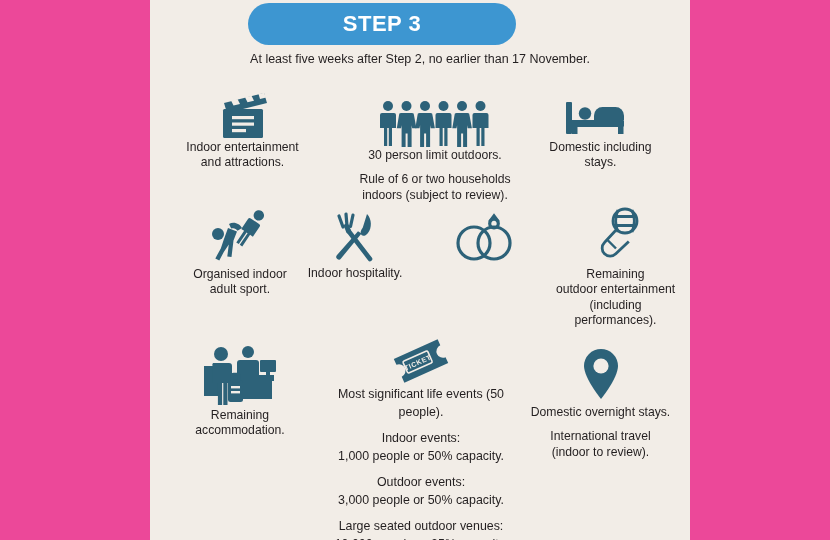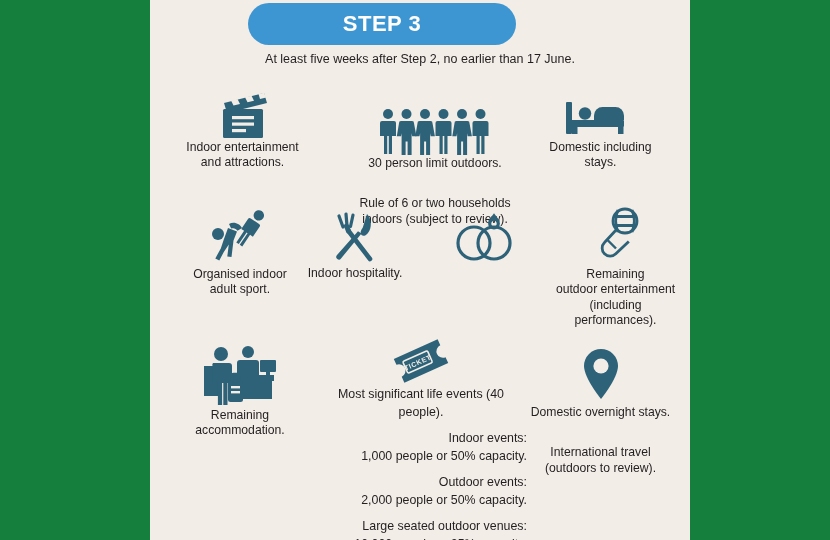--- a/index.html
+++ b/index.html
@@ -13,21 +13,21 @@
     position: relative;
     overflow: hidden;
     font-family: "Liberation Sans", sans-serif;
   }
 
   #page {
     position: absolute;
     left: 0; top: 0;
     width: 830px;
     height: 540px;
-    background: #15803d;
+    background: #ec4899;
   }
 
   
   .card {
     position: absolute;
     left: 150px;
     top: 0;
     width: 540px;
     height: 540px;
     background: #f2ede7;
@@ -73,45 +73,45 @@
     display: flex;
     align-items: flex-end;
     justify-content: center;
   }
   .txt {
     font-size: 12.2px;
     line-height: 1.26;
     color: #231f20;
     white-space: pre-line;
   }
-  .txt + .txt { margin-top: 25px; }
+  .txt + .txt { margin-top: 9px; }
 
   .big-txt {
     font-size: 12.4px;
     line-height: 1.45;
     color: #231f20;
     white-space: pre-line;
     text-align: center;
   }
-  .big-txt + .big-txt { margin-top: 8px; text-align: right; }
+  .big-txt + .big-txt { margin-top: 8px; }
 
   svg { display: block; }
 </style>
 </head>
 <body>
 
 <div id="page">
 
   <div class="card"></div>
 
   <div class="banner">
     <span class="banner-label">STEP 3</span>
   </div>
 
-  <div class="subtitle">At least five weeks after Step 2, no earlier than 17 June.</div>
+  <div class="subtitle">At least five weeks after Step 2, no earlier than 17 November.</div>
 
   <div class="item" style="left:165px; top:88px; width:155px;">
     <div class="icon-wrap" style="height:52px;">
       <svg width="62" height="50" viewBox="0 0 62 50">
         <g fill="#2d6279">
           <path d="M12 13 L52 3 L55 13 L15 23 Z"></path>
           <rect x="11" y="19" width="40" height="29" rx="1.5"></rect>
         </g>
         <g fill="#f2ede7">
           <path d="M19 10.5 L25.5 9 L28 14 L21.5 15.5 Z"></path>
@@ -120,21 +120,21 @@
           <rect x="20" y="26" width="22" height="3.2"></rect>
           <rect x="20" y="32.5" width="22" height="3.2"></rect>
           <rect x="20" y="39" width="14" height="3.2"></rect>
         </g>
       </svg>
     </div>
     <div class="txt">Indoor entertainment
 and attractions.</div>
   </div>
 
-  <div class="item" style="left:340px; top:104px; width:190px;">
+  <div class="item" style="left:340px; top:96px; width:190px;">
     <div class="icon-wrap" style="height:52px;">
       <svg width="112" height="48" viewBox="0 0 112 48">
         <g fill="#2d6279">
 
           <circle cx="9" cy="6" r="5"></circle>
           <path d="M3 13 h12 a2 2 0 0 1 2 2 v13 h-4 v18 h-3.2 v-18 h-1.6 v18 h-3.2 v-18 h-4 v-13 a2 2 0 0 1 2 -2 z"></path>
 
           <circle cx="27.5" cy="6" r="5"></circle>
           <path d="M22 13 h11 a2 2 0 0 1 2 2.2 l2.4 13 h-4.2 l-0.6 -3 v21.8 h-4 v-13.5 h-2 v13.5 h-4 v-21.8 l-0.6 3 h-4.2 l2.2 -13 a2 2 0 0 1 2 -2.2 z"></path>
 
@@ -282,35 +282,35 @@
   <div class="item" style="left:315px; top:332px; width:212px;">
     <div class="icon-wrap" style="height:54px;">
       <svg width="64" height="50" viewBox="0 0 64 50">
         <g transform="rotate(-24 32 25)">
           <path d="M8 12 h48 v6.5 a6.5 6.5 0 0 0 0 13 v6.5 h-48 v-6.5 a6.5 6.5 0 0 0 0 -13 z" fill="#2d6279"></path>
           <rect x="15" y="18" width="27" height="13" rx="1.5" fill="none" stroke="#f2ede7" stroke-width="1.6"></rect>
           <text x="28.5" y="27.6" fill="#f2ede7" font-family="Liberation Sans, sans-serif" font-size="7" font-weight="bold" text-anchor="middle" letter-spacing="0.6">TICKET</text>
         </g>
       </svg>
     </div>
-    <div class="big-txt">Most significant life events (40 people).</div>
+    <div class="big-txt">Most significant life events (50 people).</div>
     <div class="big-txt">Indoor events:
 1,000 people or 50% capacity.</div>
     <div class="big-txt">Outdoor events:
-2,000 people or 50% capacity.</div>
+3,000 people or 50% capacity.</div>
     <div class="big-txt">Large seated outdoor venues:
 10,000 people or 25% capacity.</div>
 
   </div>
 
   <div class="item" style="left:518px; top:345px; width:165px;">
     <div class="icon-wrap" style="height:60px;">
       <svg width="46" height="58" viewBox="0 0 46 58">
         <path d="M23 2 a17 17 0 0 0 -17 17 c0 12 17 33 17 33 s17 -21 17 -33 a17 17 0 0 0 -17 -17 z" fill="#2d6279"></path>
         <circle cx="23" cy="19" r="7.6" fill="#f2ede7"></circle>
       </svg>
     </div>
     <div class="txt">Domestic overnight stays.</div>
     <div class="txt">International travel
-(outdoors to review).</div>
+(indoor to review).</div>
   </div>
 
 </div>
 
 </body></html>

